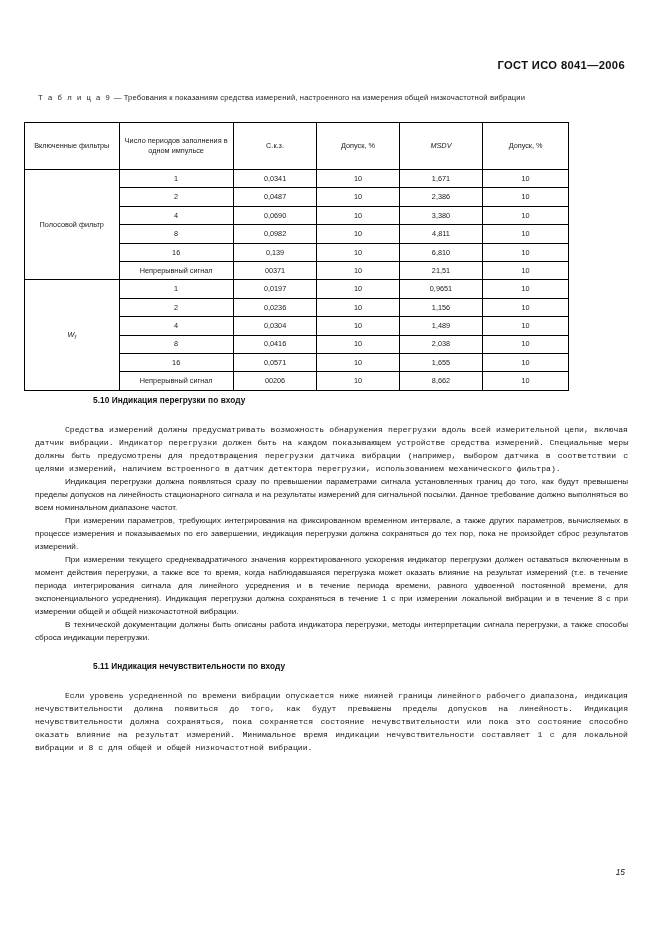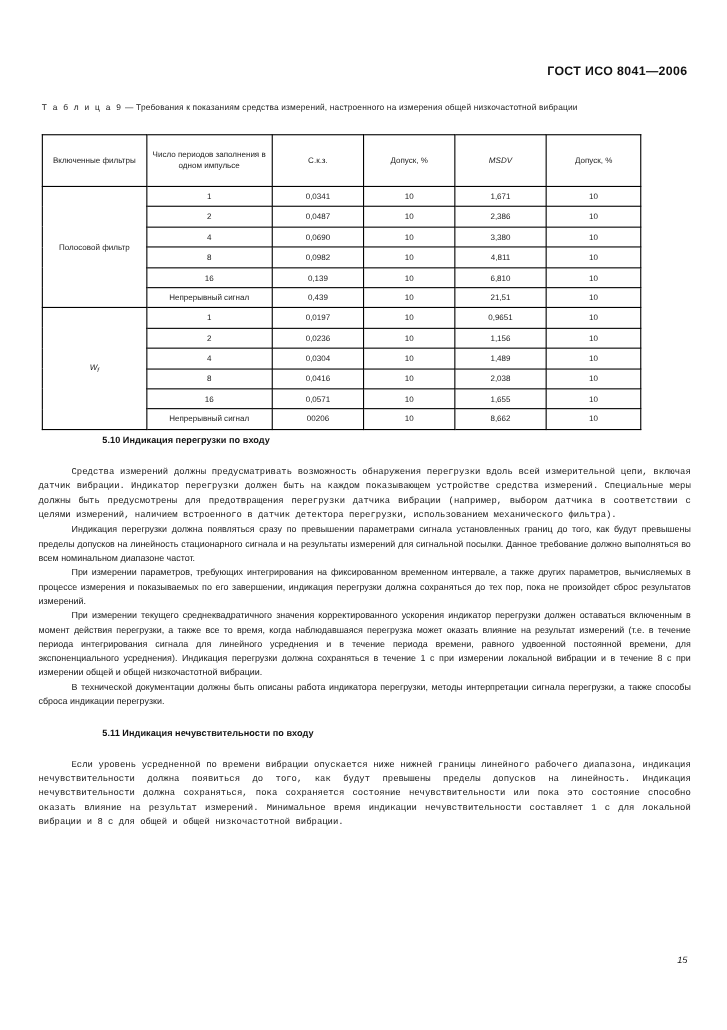--- a/index.html
+++ b/index.html
@@ -49,21 +49,21 @@
     text-align: justify;
   }
   .table-caption .spaced {
     letter-spacing: 1.6px;
   }
 
   
   .tbl-wrap {
     position: absolute;
     top: 122px;
-    left: 38px;
+    left: 24px;
     width: 455px;
   }
   table.req {
     border-collapse: collapse;
     width: 545px;
     table-layout: fixed;
     font-size: 7.3px;
     color: #1a1a1a;
   }
   table.req th, table.req td {
@@ -224,21 +224,21 @@
           </tr>
           <tr>
             <td>16</td>
             <td>0,139</td>
             <td>10</td>
             <td>6,810</td>
             <td>10</td>
           </tr>
           <tr>
             <td>Непрерывный сигнал</td>
-            <td>0,439</td>
+            <td>00371</td>
             <td>10</td>
             <td>21,51</td>
             <td>10</td>
           </tr>
           <tr class="grp-start">
             <td class="grp sep-top" rowspan="6"><span class="wf">W<sub>f</sub></span></td>
             <td>1</td>
             <td>0,0197</td>
             <td>10</td>
             <td>0,9651</td>

